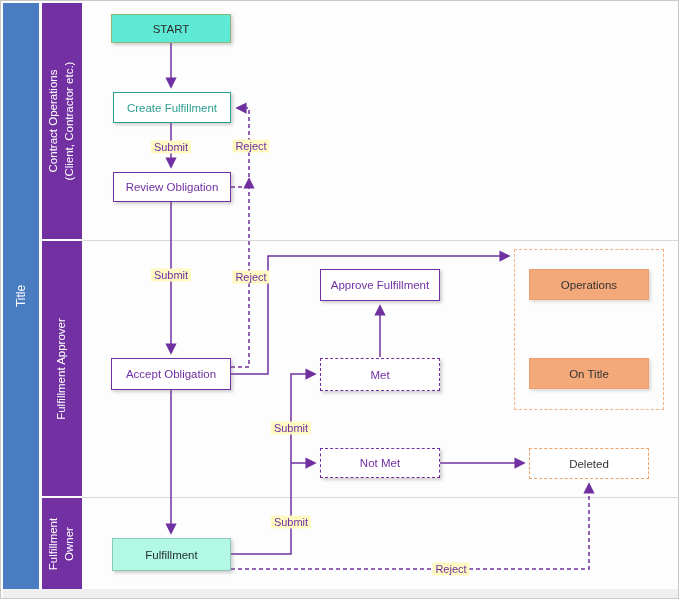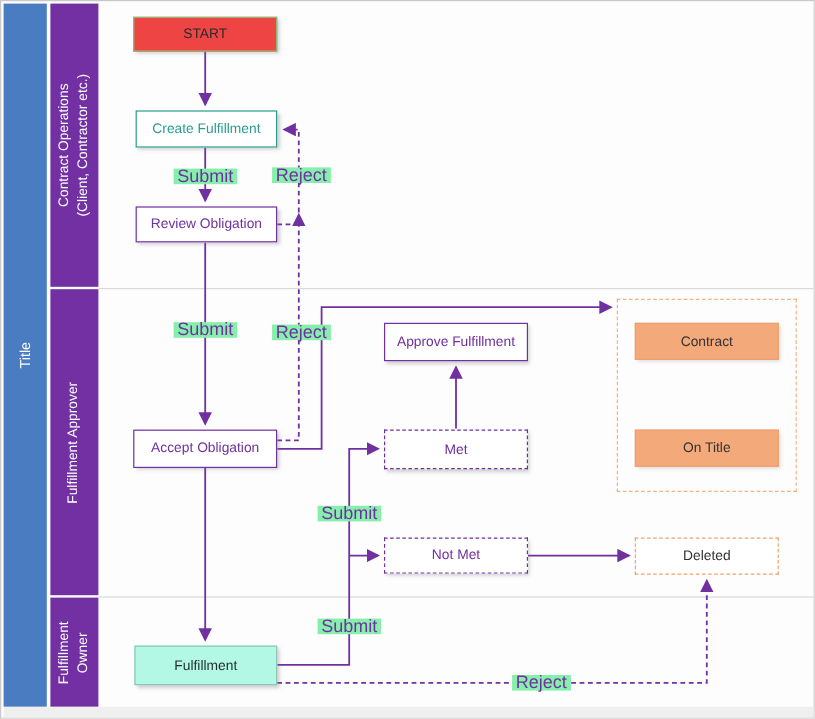--- a/index.html
+++ b/index.html
@@ -23,34 +23,34 @@
   .bottom-strip { position:absolute; left:2px; top:588px; width:675px; height:9px; background:#efefef; }
   svg.connectors { position:absolute; left:0; top:0; pointer-events:none; }
   .edge { fill:none; stroke:#7030a0; stroke-width:1.5; }
   .edge.dashed { stroke-dasharray:4,3; }
   .node {
     position:absolute; box-sizing:border-box;
     display:flex; align-items:center; justify-content:center;
     font-size:11.5px; background:#ffffff; color:#333333;
     box-shadow:2px 2px 3px rgba(120,120,120,.35);
   }
-  .node-start { background:#ef4444; border:1px solid #8fb878; color:#2b2b2b;text-align:right; }
+  .node-start { background:#5eead4; border:1px solid #8fb878; color:#2b2b2b;text-align:right; }
   .node-teal { border:1px solid #2a9d8f; color:#2a9d8f; }
   .node-purple { border:1px solid #7030a0; color:#7030a0; }
   .node-purple-dashed { border:1.5px dashed #7030a0; color:#7030a0; }
   .node-mint { background:#b2f8e4; border:1px solid #8cc7b8; color:#1f2d2a; }
   .node-orange { background:#f4a97a; border:1px solid #eda06e; color:#333; box-shadow:2px 2px 3px rgba(140,140,140,.3); }
   .node-orange-dashed { border:1.5px dashed #f0a269; color:#333; box-shadow:none; }
   .group-orange {
     position:absolute; left:513px; top:248px; width:150px; height:161px;
     border:1.5px dashed #f5b183; background:transparent; box-sizing:border-box;
   }
   .edge-label {
     position:absolute; transform:translate(-50%,-50%);
-    background:#86efac; color:#7030a0; font-size:15px; padding:0 3px; line-height:13px;
+    background:#fef9c3; color:#7030a0; font-size:11px; padding:0 3px; line-height:13px;
   }
 </style>
 </head>
 <body>
 
 <div id="canvas">
 
   <div class="bar bar-title">
     <span class="rot" style="left:18px; top:293px; font-size:12px;">Title</span>
   </div>
@@ -108,21 +108,21 @@
   <div class="node node-purple" style="left:110px; top:357px; width:120px; height:32px;">Accept Obligation</div>
 
   <div class="node node-purple" style="left:319px; top:268px; width:120px; height:32px;">Approve Fulfillment</div>
 
   <div class="node node-purple-dashed" style="left:319px; top:447px; width:120px; height:30px;">Not Met</div>
 
   <div class="node node-purple-dashed" style="left:319px; top:357px; width:120px; height:33px;">Met</div>
 
   <div class="node node-mint" style="left:111px; top:537px; width:119px; height:33px;">Fulfillment</div>
 
-  <div class="node node-orange" style="left:528px; top:268px; width:120px; height:31px;">Contract</div>
+  <div class="node node-orange" style="left:528px; top:268px; width:120px; height:31px;">Operations</div>
 
   <div class="node node-orange" style="left:528px; top:357px; width:120px; height:31px;">On Title</div>
 
   <div class="node node-orange-dashed" style="left:528px; top:447px; width:120px; height:31px;text-align:right;">Deleted</div>
 
   <div class="edge-label" style="left:170px; top:146px;">Submit</div>
   <div class="edge-label" style="left:250px; top:145px;">Reject</div>
   <div class="edge-label" style="left:170px; top:274px;">Submit</div>
   <div class="edge-label" style="left:250px; top:276px;">Reject</div>
   <div class="edge-label" style="left:290px; top:427px;">Submit</div>

